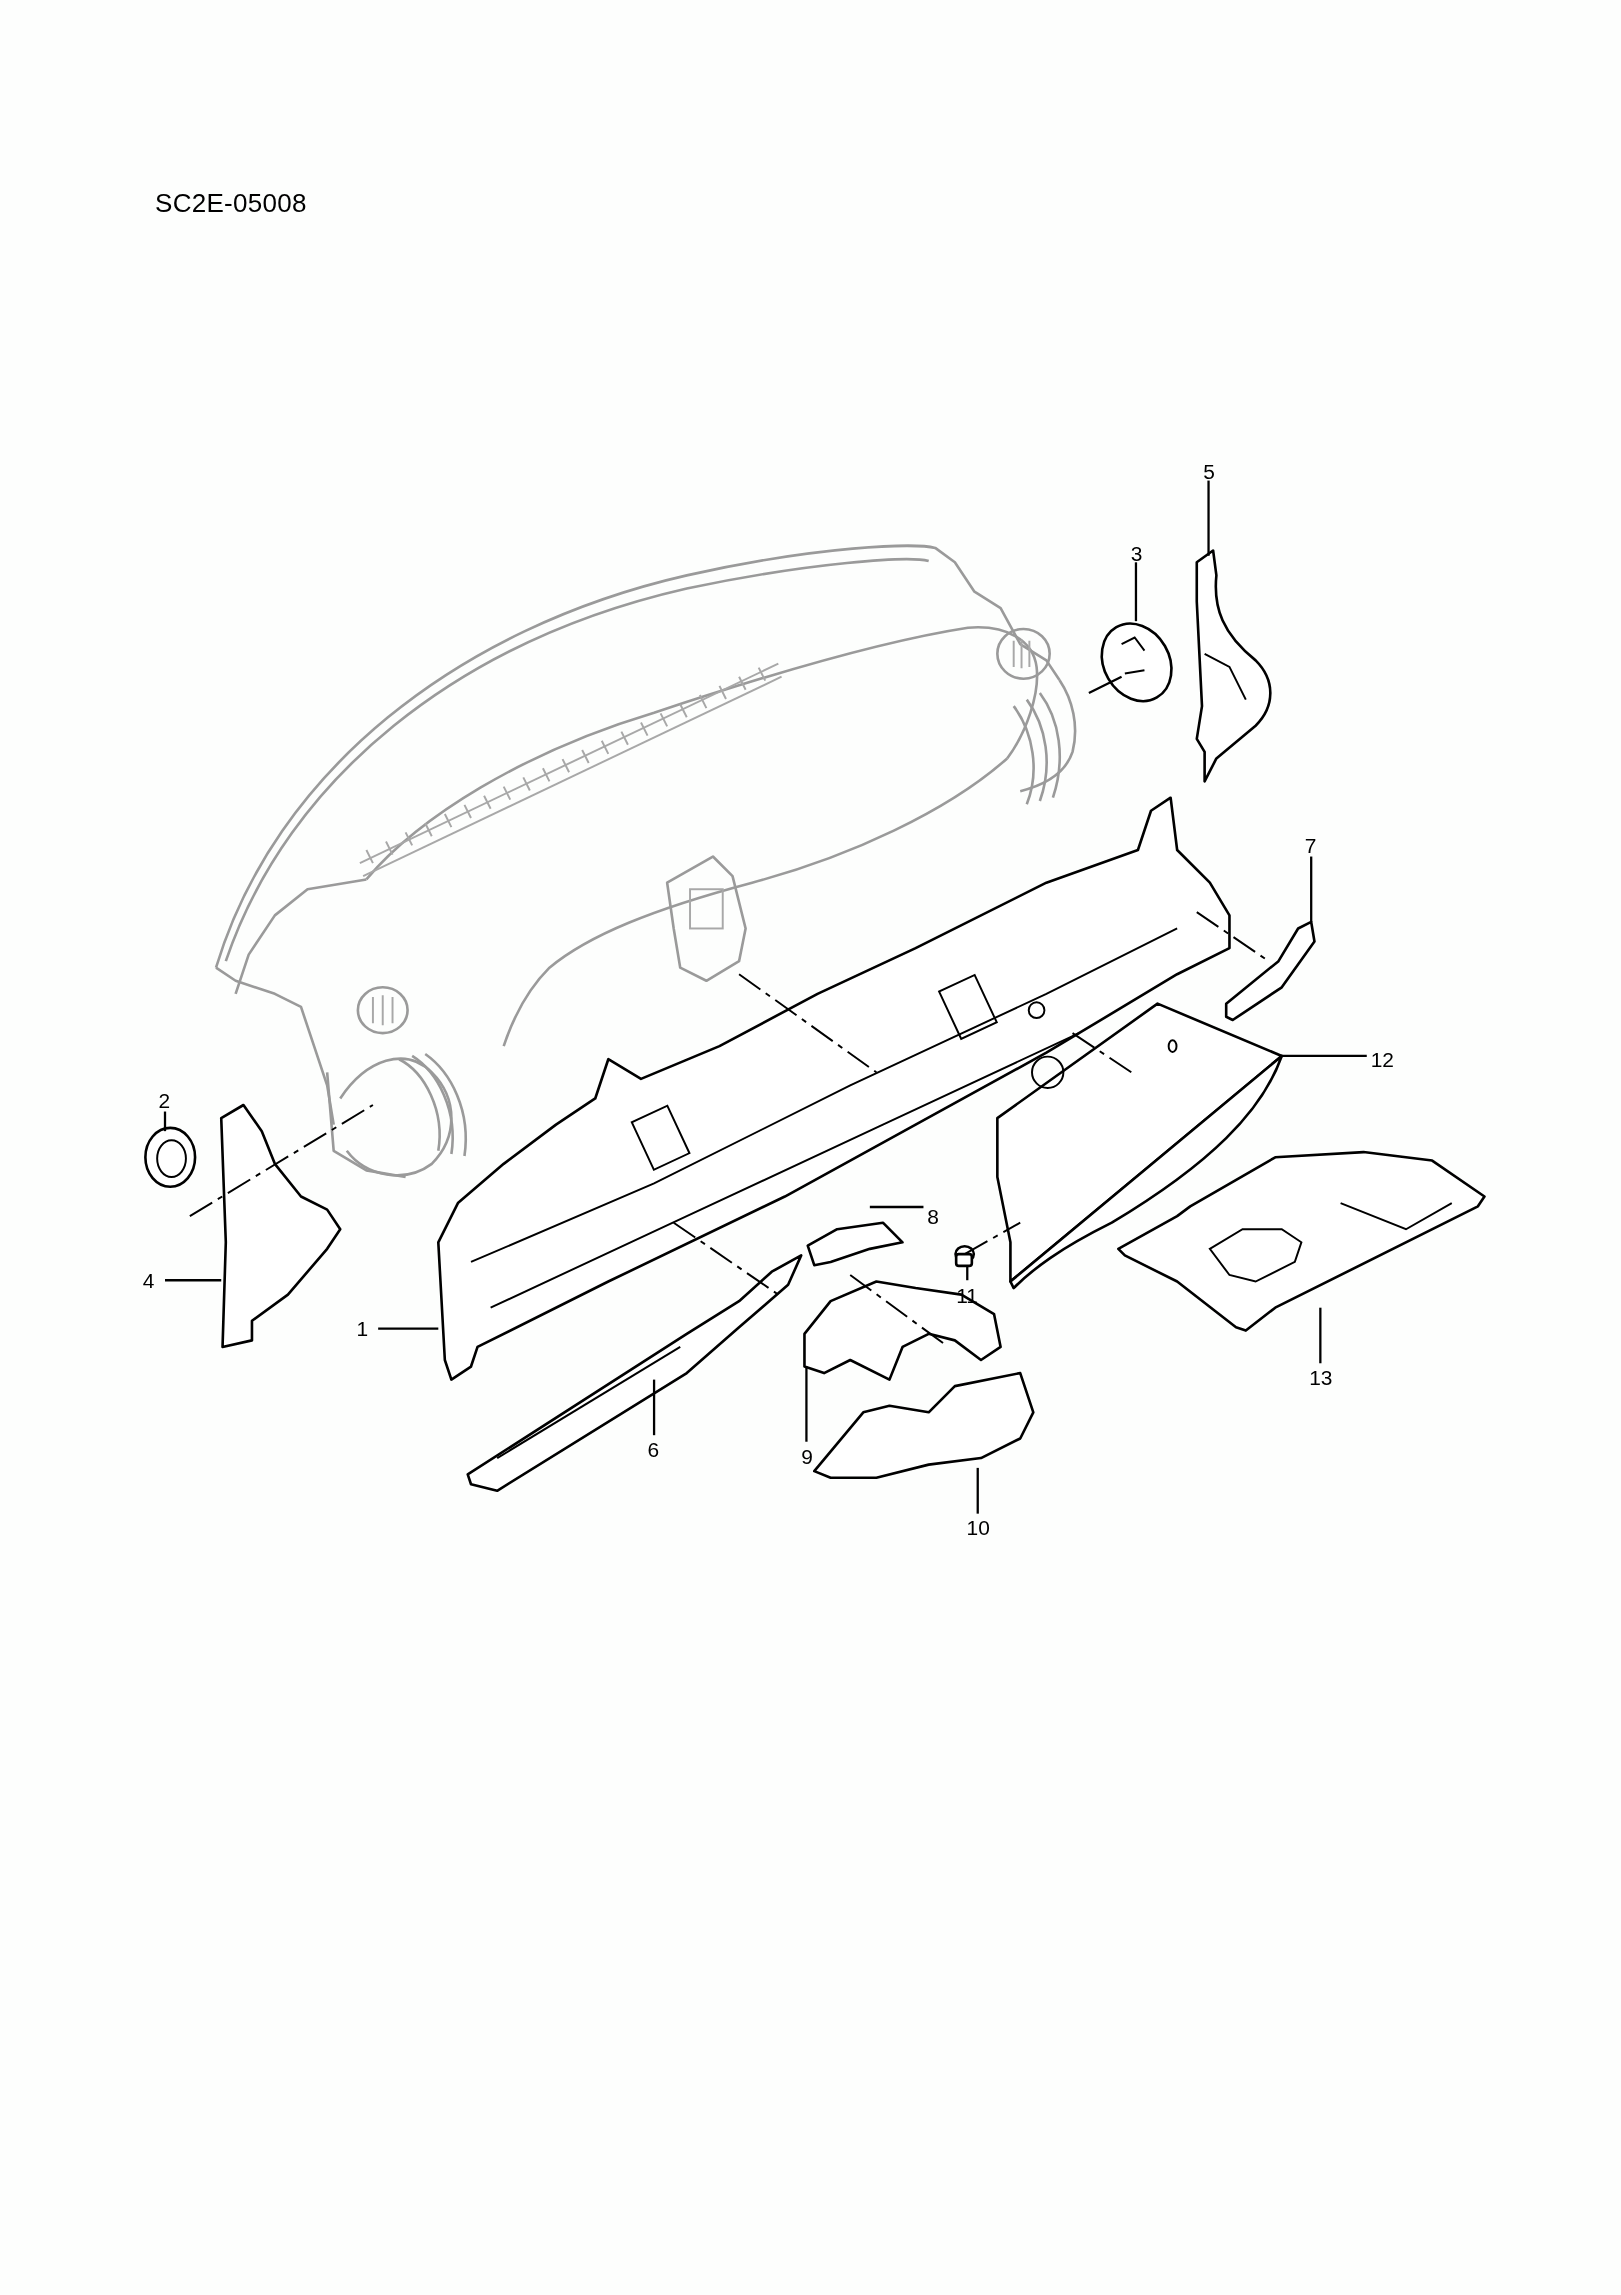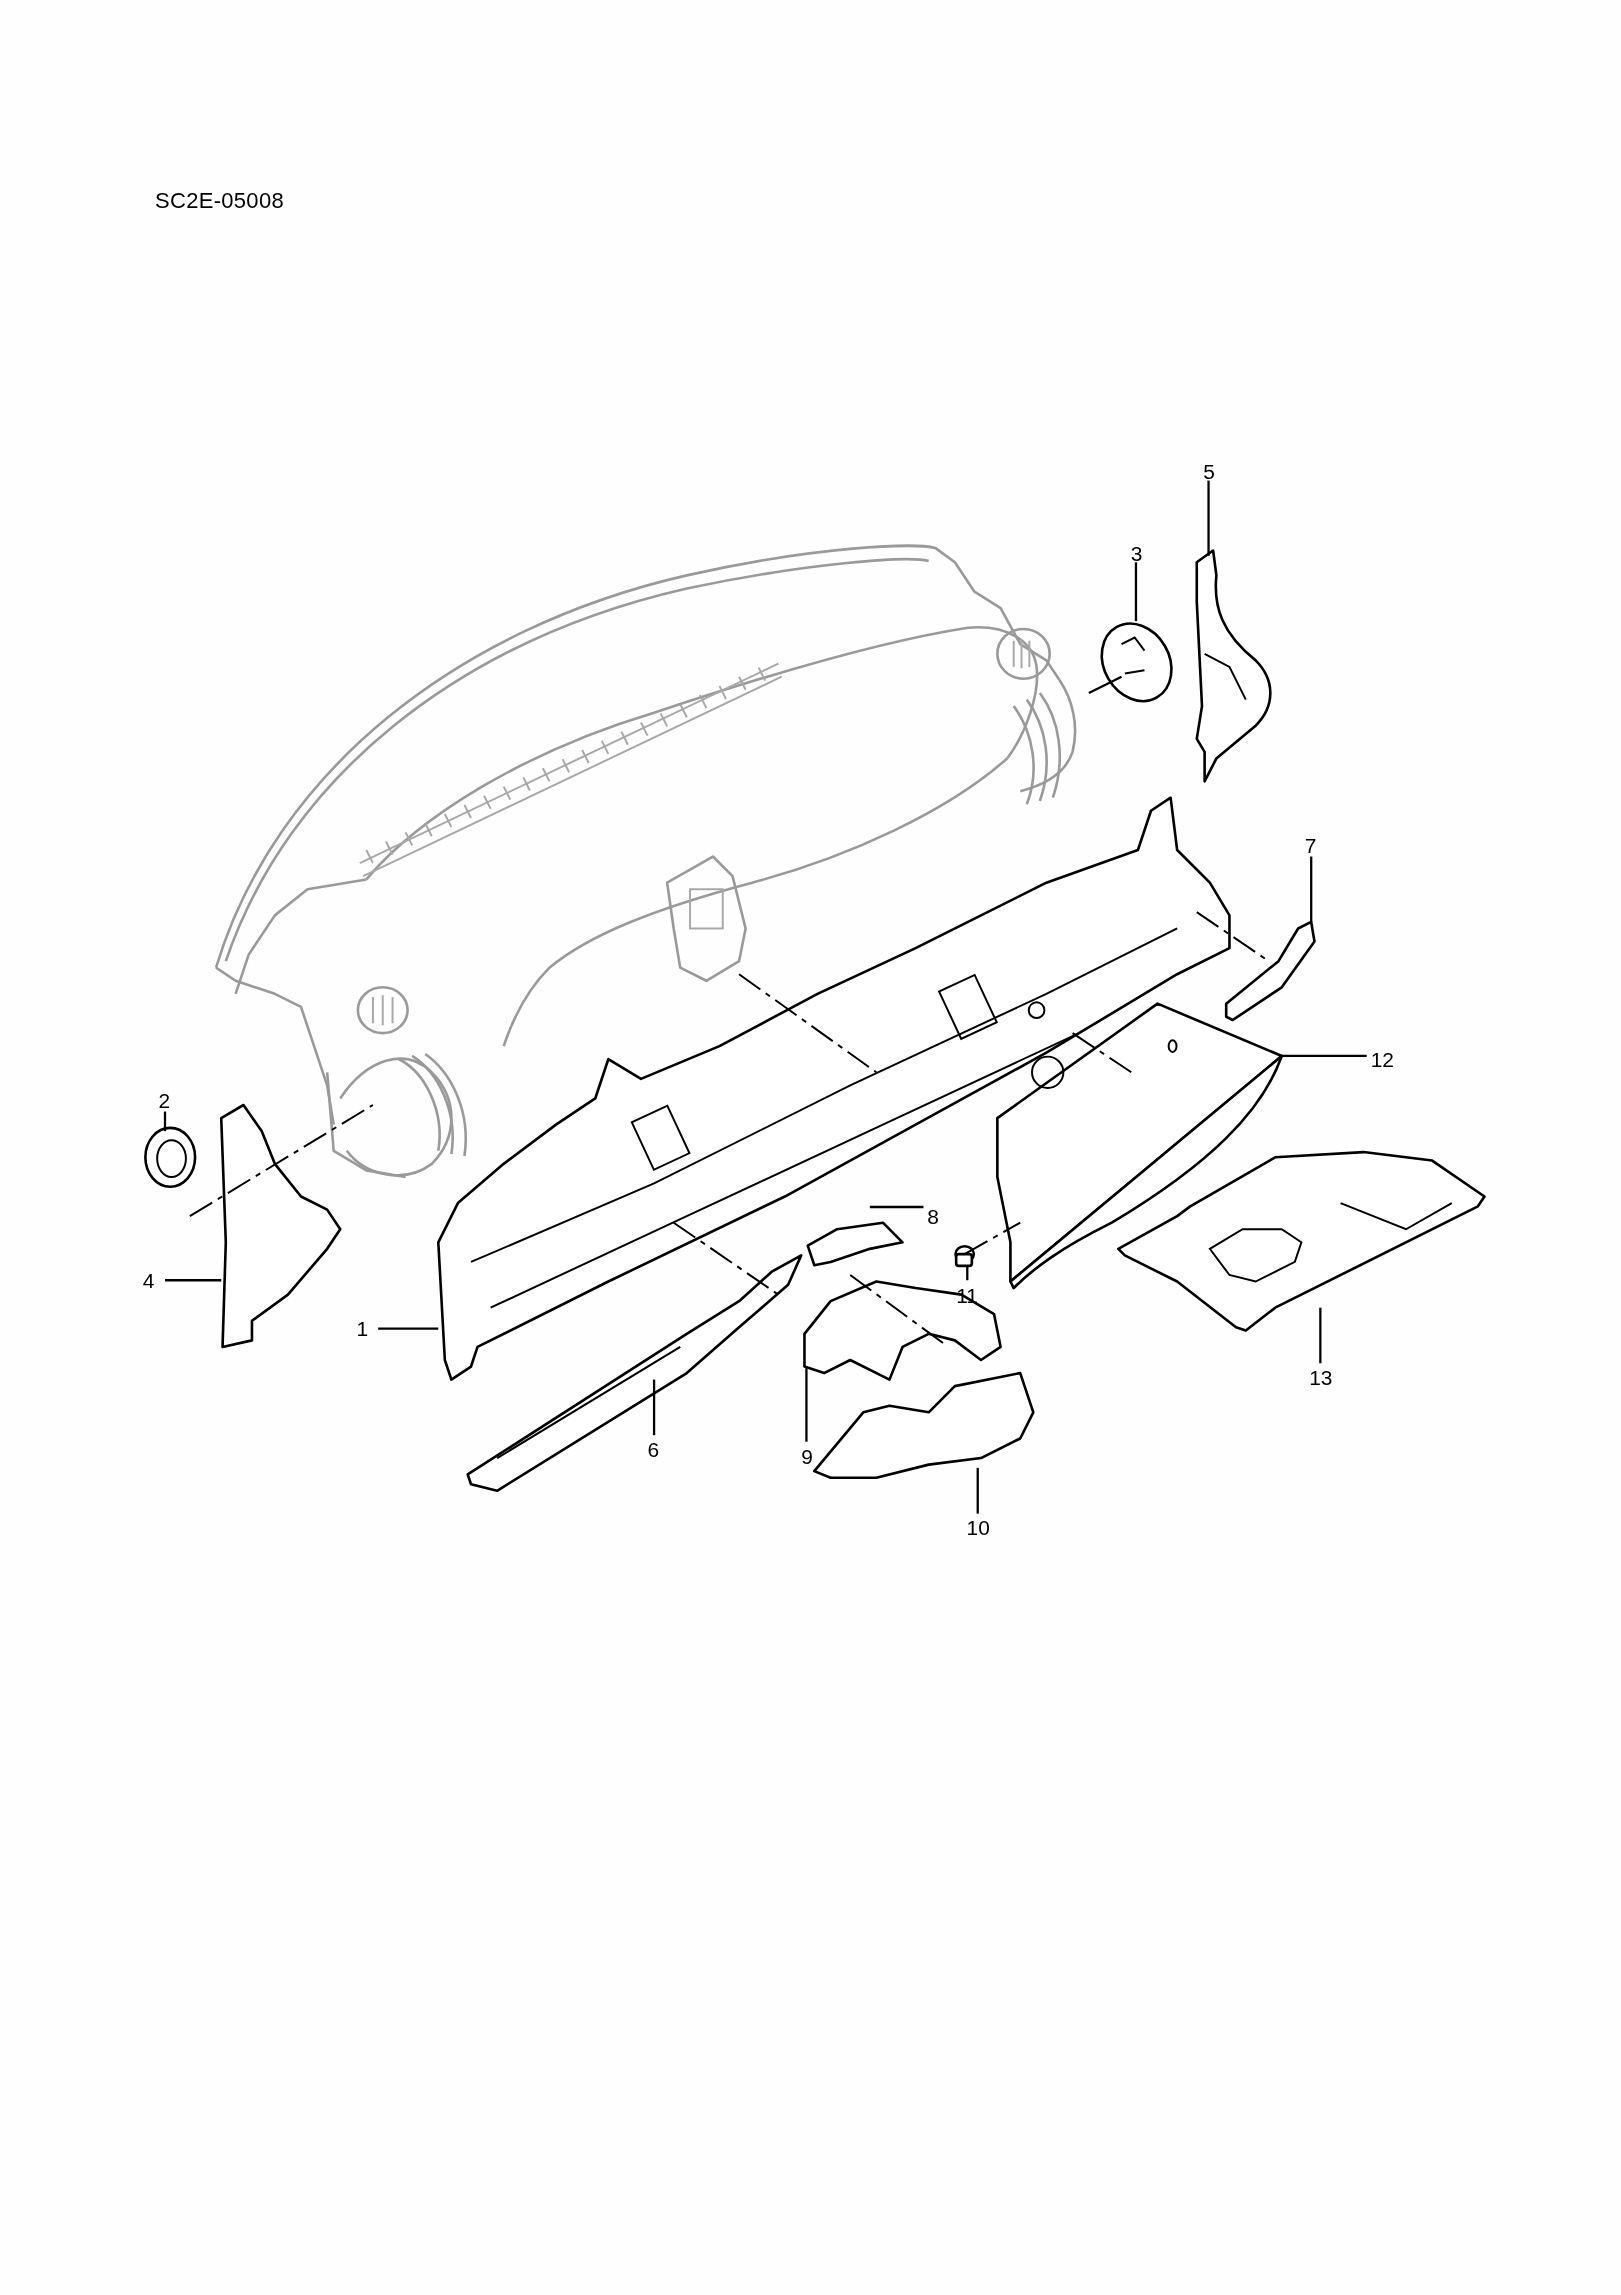--- a/index.html
+++ b/index.html
@@ -1,17 +1,17 @@
 <!DOCTYPE html>
 <html style="font-size:10.5px"><head>
 <meta charset="utf-8">
 <style>
   html, body { margin:0; padding:0; background:#fdfefd; }
   body { width:1622px; height:2295px; position:relative; overflow:hidden; font-family:"Liberation Sans", sans-serif; }
-  .title { position:absolute; left:155px; top:188px; font-size:22px; color:#000; letter-spacing:0.3px; }
+  .title { position:absolute; left:155px; top:188px; font-size:26px; color:#000; letter-spacing:0.3px; }
   svg.diagram { position:absolute; left:0; top:0; width:1622px; height:2295px; }
   .lbl { font-family:"Liberation Sans", sans-serif; font-size:32px; fill:#000; }
   .ghost { fill:none; stroke:#9a9a9a; stroke-width:4; stroke-linejoin:round; }
   .ghost-thin { fill:none; stroke:#a8a8a8; stroke-width:3; }
   .part { fill:#fff; stroke:#000; stroke-width:4; stroke-linejoin:round; }
   .detail { fill:none; stroke:#000; stroke-width:3; }
   .leader { stroke:#000; stroke-width:3.5; fill:none; }
   .dash { stroke:#000; stroke-width:3; fill:none; stroke-dasharray:40 10 8 10; }
 </style>
 </head>

